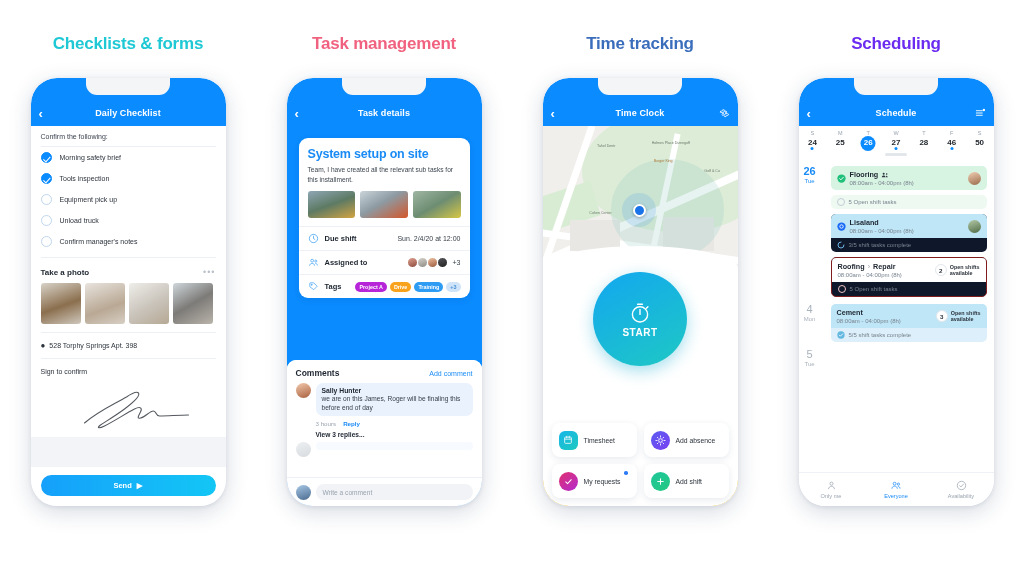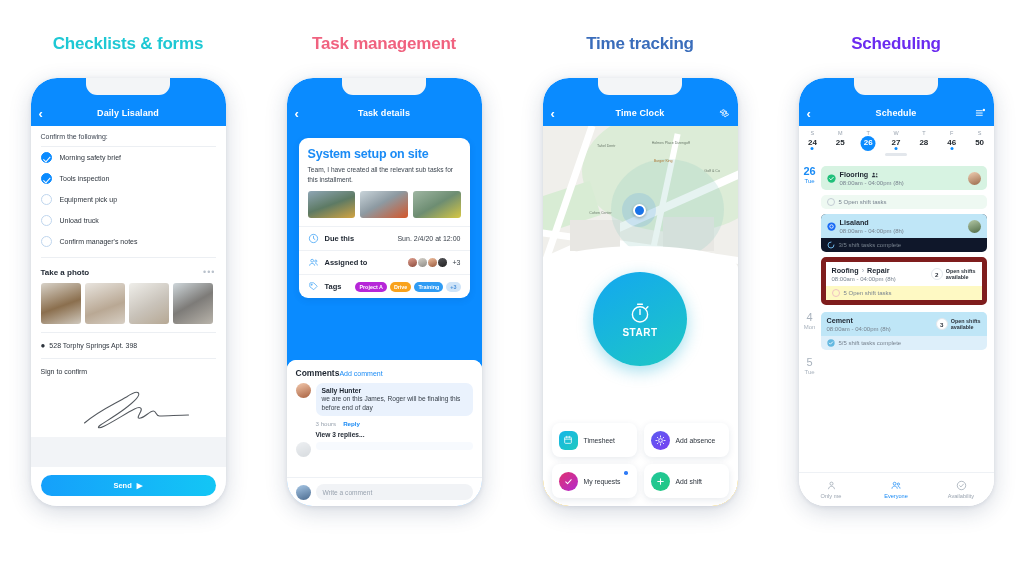--- a/index.html
+++ b/index.html
@@ -100,21 +100,21 @@
   .ic { width: 11px; height: 11px; flex: 0 0 auto; color: #4aa8f5; }
   .ava { width: 11px; height: 11px; border-radius: 50%; border: 1.2px solid #fff; margin-left: -4px; overflow: hidden; }
   .plus3 { font-size: 7px; color: #39414b; margin-left: 2px; }
   .tag { font-size: 5.4px; color: #fff; border-radius: 6px; padding: 2px 4px; font-weight: 600; }
   .btn-done {
     margin: 8px 9px 9px; height: 19px; border-radius: 10px;
     background: linear-gradient(90deg,#1fc07a,#28c878);
     display: flex; align-items: center; justify-content: center; gap: 4px;
     color: #fff; font-size: 7.3px; font-weight: 600;
   }
-  .cmt-head { display: flex; align-items: center; padding: 8px 9px 5px; background: #fff; }
+  .cmt-head { display: flex; align-items: center; justify-content: space-between; padding: 8px 9px 5px; background: #fff; }
   .cmt-head b { font-size: 8.5px; color: #1d2530; }
   .cmt-head a { font-size: 7px; color: #1a8bf5; }
   .cmt { display: flex; gap: 5px; padding: 0 9px; background: #fff; }
   .cmt .av { width: 15px; height: 15px; border-radius: 50%; overflow: hidden; flex: 0 0 auto; }
   .bub { background: #eaf2fd; border-radius: 7px; padding: 4px 6px; flex: 1 1 auto; }
   .bub b { font-size: 6.8px; color: #1d2530; display: block; }
   .bub p { font-size: 6.6px; color: #39414b; line-height: 1.4; }
   .cmt-meta { display: flex; gap: 7px; padding: 4px 9px 2px 29px; background: #fff; }
   .cmt-meta .t { font-size: 6.2px; color: #9aa4b0; }
   .cmt-meta .r { font-size: 6.2px; color: #1a8bf5; font-weight: 600; }
@@ -148,21 +148,21 @@
   .wnums div { font-size: 8px; color: #23292f; font-weight: 600; padding: 2px 0 4px; position: relative; }
   .wnums .sel { color: #fff; }
   .wnums .mark::after { content: ""; position: absolute; left: 50%; bottom: 1px; transform: translateX(-50%); width: 3px; height: 3px; border-radius: 50%; background: #0a8bff; }
   .wnums .sel.mark::after { background: #0a8bff; }
   .grab { width: 22px; height: 3px; border-radius: 2px; background: #e3e7ec; margin: 2px auto 4px; }
   .daygrp { display: flex; padding: 4px 0 0; }
   .dcol { width: 22px; text-align: center; flex: 0 0 auto; }
   .dcol .dn { font-size: 11px; font-weight: bold; line-height: 1; }
   .dcol .dw { font-size: 6px; margin-top: 1px; }
   .items { flex: 1 1 auto; padding-right: 7px; }
-  .sh { border-radius: 5px; overflow: hidden; margin-bottom: 5px; }
+  .sh { border-radius: 5px; overflow: hidden; margin-bottom: 5px; margin-left: 10px; }
   .sh-main { display: flex; align-items: center; padding: 4px 6px; gap: 4px; }
   .sh-txt { flex: 1 1 auto; }
   .sh-txt .nm { font-size: 7.2px; font-weight: bold; color: #1d2530; display: flex; align-items: center; gap: 3px; }
   .sh-txt .tm { font-size: 6px; color: #78838f; margin-top: 1px; }
   .sh-av { width: 13px; height: 13px; border-radius: 50%; overflow: hidden; flex: 0 0 auto; }
   .sh-sub { display: flex; align-items: center; gap: 4px; padding: 3px 6px; font-size: 6px; color: #78838f; }
   .ring { width: 8px; height: 8px; border-radius: 50%; border: 1.2px solid #c4ccd4; flex: 0 0 auto; }
   .openbox { display: flex; align-items: center; gap: 3px; flex: 0 0 auto; }
   .opennum { width: 12px; height: 12px; border-radius: 50%; background: #fff; border: 1px solid #e2e7ec; display: flex; align-items: center; justify-content: center; font-size: 6.2px; color: #2d343d; font-weight: 600; }
   .opentxt { font-size: 5.4px; font-weight: bold; color: #2d343d; line-height: 1.15; }
@@ -185,21 +185,21 @@
 
   <div class="col">
     <div class="col-title" style="color:#1ec8d4">Checklists &amp; forms</div>
     <div class="phone">
       <div class="phone-inner">
         <div class="statusbar blue">
           <div class="notch"></div>
         </div>
         <div class="navbar">
           <span class="back">‹</span>
-          <span>Daily Lisaland</span>
+          <span>Daily Checklist</span>
         </div>
         <div class="body">
           <div class="card">
             <div class="sec-label">Confirm the following:</div>
             <div class="divider"></div>
 
             <div class="check-row">
               <div class="cbox on"></div>
               <span>Morning safety brief</span>
             </div>
@@ -274,21 +274,21 @@
               <div class="tp" style="background:linear-gradient(160deg,#8fa6b5,#5d7a64 50%,#d3a441)"></div>
               <div class="tp" style="background:linear-gradient(150deg,#c9d4da,#8d9aa2 45%,#d4562a)"></div>
               <div class="tp" style="background:linear-gradient(150deg,#9fb6a2,#6d8d72 50%,#d6c744)"></div>
             </div>
 
             <div class="trow">
               <svg class="ic" viewBox="0 0 24 24" fill="none" stroke="#4aa8f5" stroke-width="1.8">
                 <circle cx="12" cy="12" r="9"></circle>
                   <path d="M12 7v5l3 2" stroke-linecap="round"></path>
               </svg>
-              <span class="lbl">Due this</span>
+              <span class="lbl">Due shift</span>
               <span class="val">Sun. 2/4/20 at 12:00</span>
             </div>
 
             <div class="trow">
               <svg class="ic" viewBox="0 0 24 24" fill="none" stroke="#4aa8f5" stroke-width="1.7">
                 <circle cx="9" cy="8" r="3"></circle>
                   <path d="M3.5 19c0-3 2.5-5 5.5-5s5.5 2 5.5 5"></path>
                   <circle cx="17" cy="9" r="2.3"></circle>
                   <path d="M16 14c2.6 0 4.5 1.8 4.5 4.5"></path>
               </svg>
@@ -534,21 +534,21 @@
                   <div class="sh-av" style="background:linear-gradient(160deg,#b4c9a8,#4f6b45)"></div>
                 </div>
                 <div class="sh-sub">
                   <svg width="8" height="8" viewBox="0 0 24 24" fill="none" stroke="#6fb7e8" stroke-width="3" stroke-linecap="round">
                       <path d="M12 3a9 9 0 109 9"></path>
                     </svg>
                   <span>3/5 shift tasks complete</span>
                 </div>
               </div>
 
-              <div class="sh" style="background:#fef9c3;border:5px solid #7f1d1d">
+              <div class="sh" style="background:#0f172a;border:1px solid #7f1d1d">
                 <div class="sh-main" style="background:#fff">
                   <div class="sh-txt">
                     <div class="nm">
                       <span>Roofing</span>
                       <span style="color:#9aa4b0;font-weight:400">›</span>
                       <span>Repair</span>
                     </div>
                     <div class="tm">08:00am - 04:00pm (8h)</div>
                   </div>
                   <div class="openbox">

